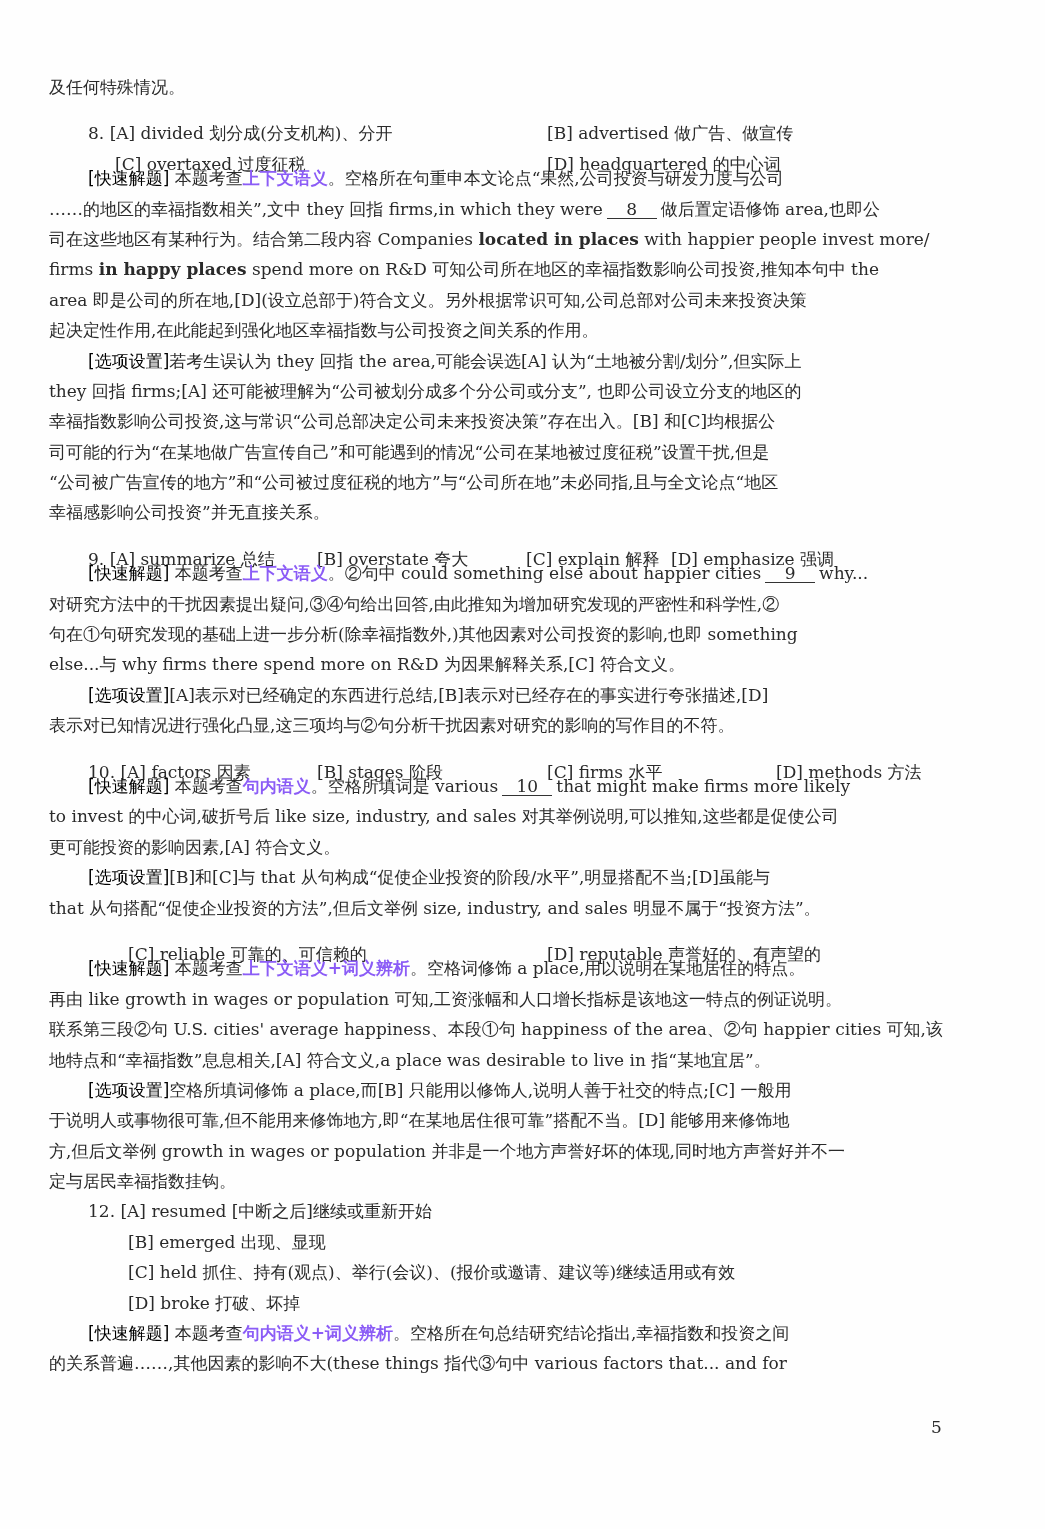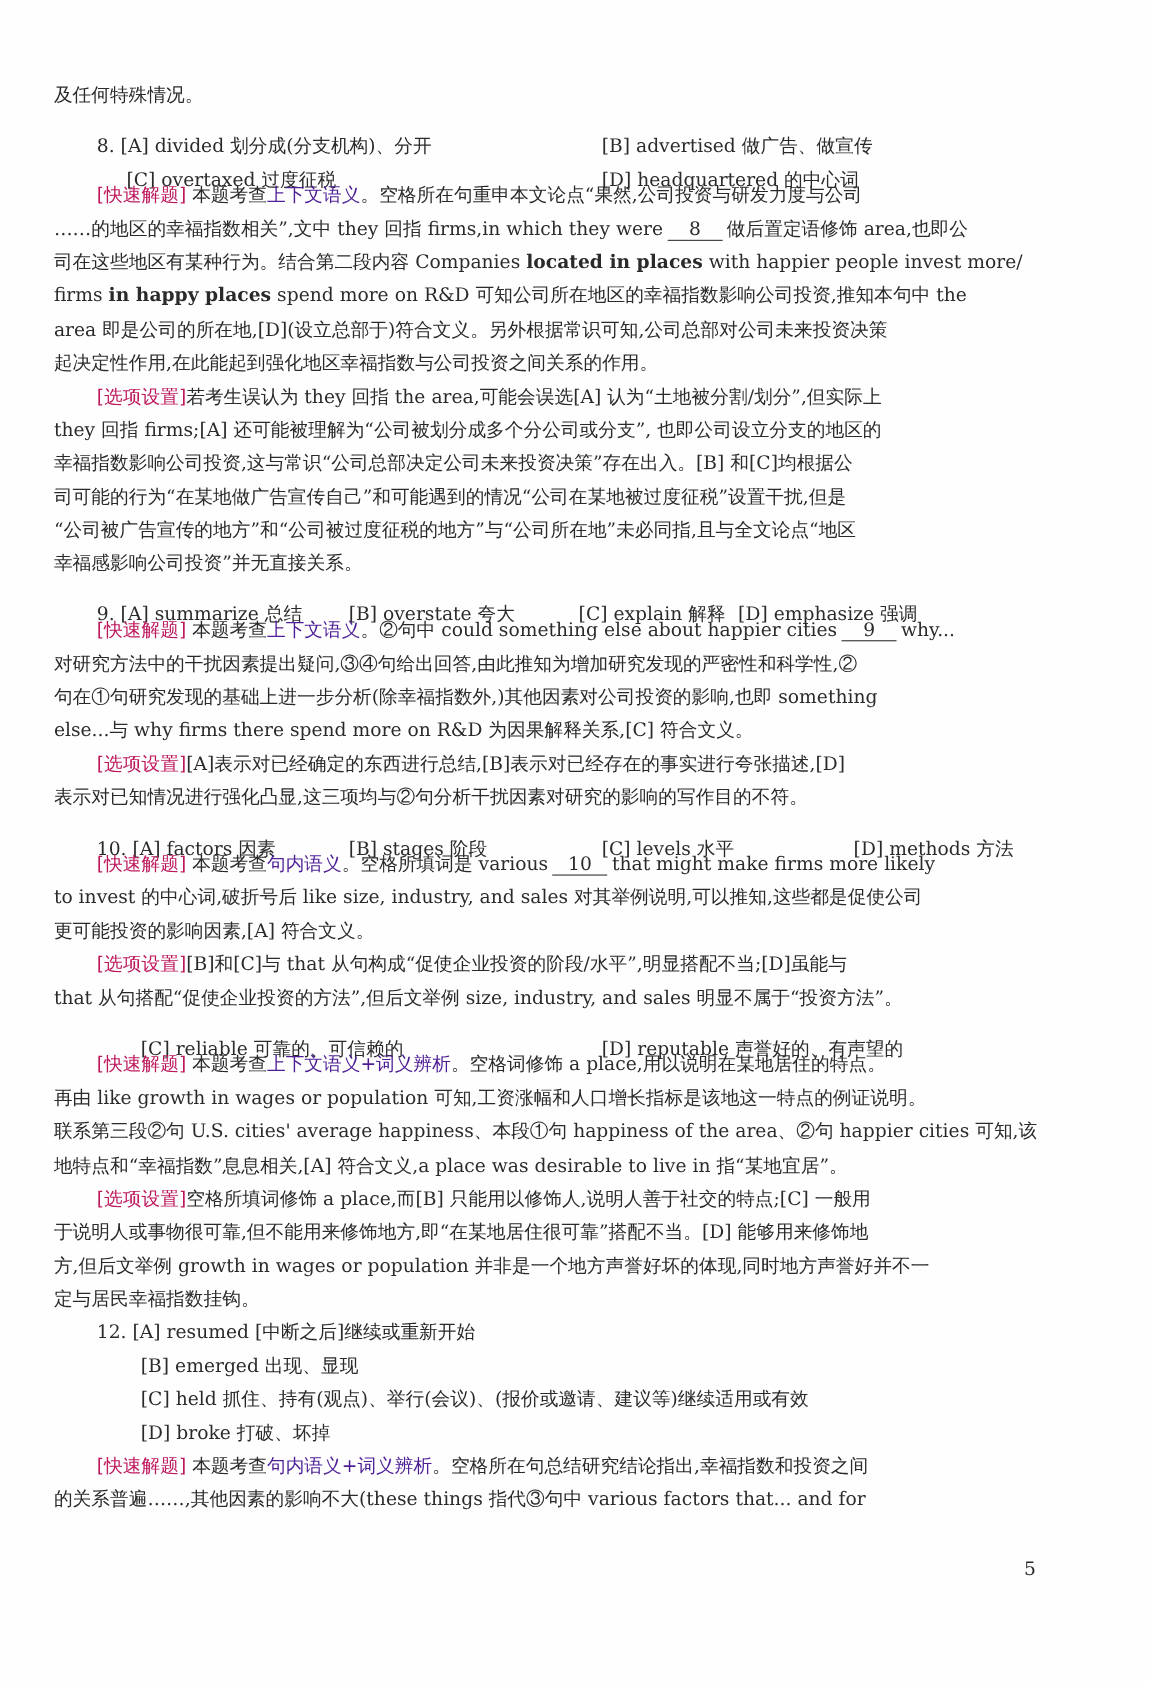--- a/index.html
+++ b/index.html
@@ -4,22 +4,22 @@
 <style>
   html, body { margin:0; padding:0; }
   body {
     width:1045px; height:1529px; background:#fefefe; position:relative; overflow:hidden;
     font-family:"DejaVu Serif", "Liberation Serif", serif; color:#2a2a2a;
     font-size:17px;
   }
   .page { position:absolute; left:49px; top:72px; width:912px; }
   .line { height:30.4px; line-height:30.4px; white-space:nowrap; position:relative; }
   .ind { padding-left:39px; }
-  .tag { color:#be185d; font-family:"DejaVu Sans", "Liberation Sans", sans-serif; }
-  .kw { color:#4c1d95; font-family:"DejaVu Sans", "Liberation Sans", sans-serif; }
+  .tag { color:#000000; font-family:"DejaVu Sans", "Liberation Sans", sans-serif; }
+  .kw { color:#8b5cf6; font-family:"DejaVu Sans", "Liberation Sans", sans-serif;font-weight:bold; }
   .blank { display:inline-block; width:50px; text-align:center; border-bottom:1px solid #333; line-height:18px; margin:0 4px; }
   .optrow { position:relative; height:30.4px; line-height:30.4px; white-space:nowrap; }
   .opt { position:absolute; top:0;margin-top:16px; }
   b { font-weight:bold; }
   .pagenum { position:absolute; left:931px; top:1417px; font-size:17px; }
 </style>
 </head>
 <body>
 
 <div class="page">
@@ -64,21 +64,21 @@
   <div class="line">句在①句研究发现的基础上进一步分析(除幸福指数外,)其他因素对公司投资的影响,也即 something</div>
   <div class="line">else...与 why firms there spend more on R&amp;D 为因果解释关系,[C] 符合文义。</div>
   <div class="line ind">
     <span class="tag">[选项设置]</span><span>[A]表示对已经确定的东西进行总结,[B]表示对已经存在的事实进行夸张描述,[D]</span>
   </div>
   <div class="line">表示对已知情况进行强化凸显,这三项均与②句分析干扰因素对研究的影响的写作目的不符。</div>
 
   <div class="optrow">
     <span class="opt" style="left:39px"><span>10.</span> <span>[A]</span> <span>factors 因素</span></span>
     <span class="opt" style="left:268px"><span>[B]</span> <span>stages 阶段</span></span>
-    <span class="opt" style="left:498px"><span>[C]</span> <span>levels 水平</span></span>
+    <span class="opt" style="left:498px"><span>[C]</span> <span>firms 水平</span></span>
     <span class="opt" style="left:727px"><span>[D]</span> <span>methods 方法</span></span>
   </div>
   <div class="line ind">
     <span class="tag">[快速解题]</span> <span>本题考查</span><span class="kw">句内语义</span><span>。空格所填词是 various</span><span class="blank">10</span><span>that might make firms more likely</span>
   </div>
   <div class="line">to invest 的中心词,破折号后 like size, industry, and sales 对其举例说明,可以推知,这些都是促使公司</div>
   <div class="line">更可能投资的影响因素,[A] 符合文义。</div>
   <div class="line ind">
     <span class="tag">[选项设置]</span><span>[B]和[C]与 that 从句构成“促使企业投资的阶段/水平”,明显搭配不当;[D]虽能与</span>
   </div>

